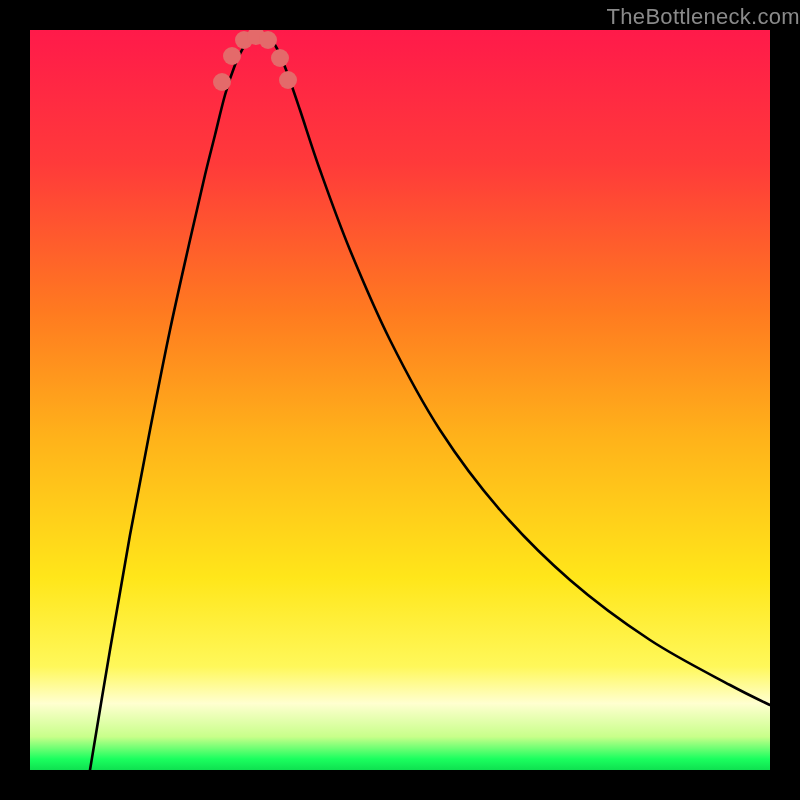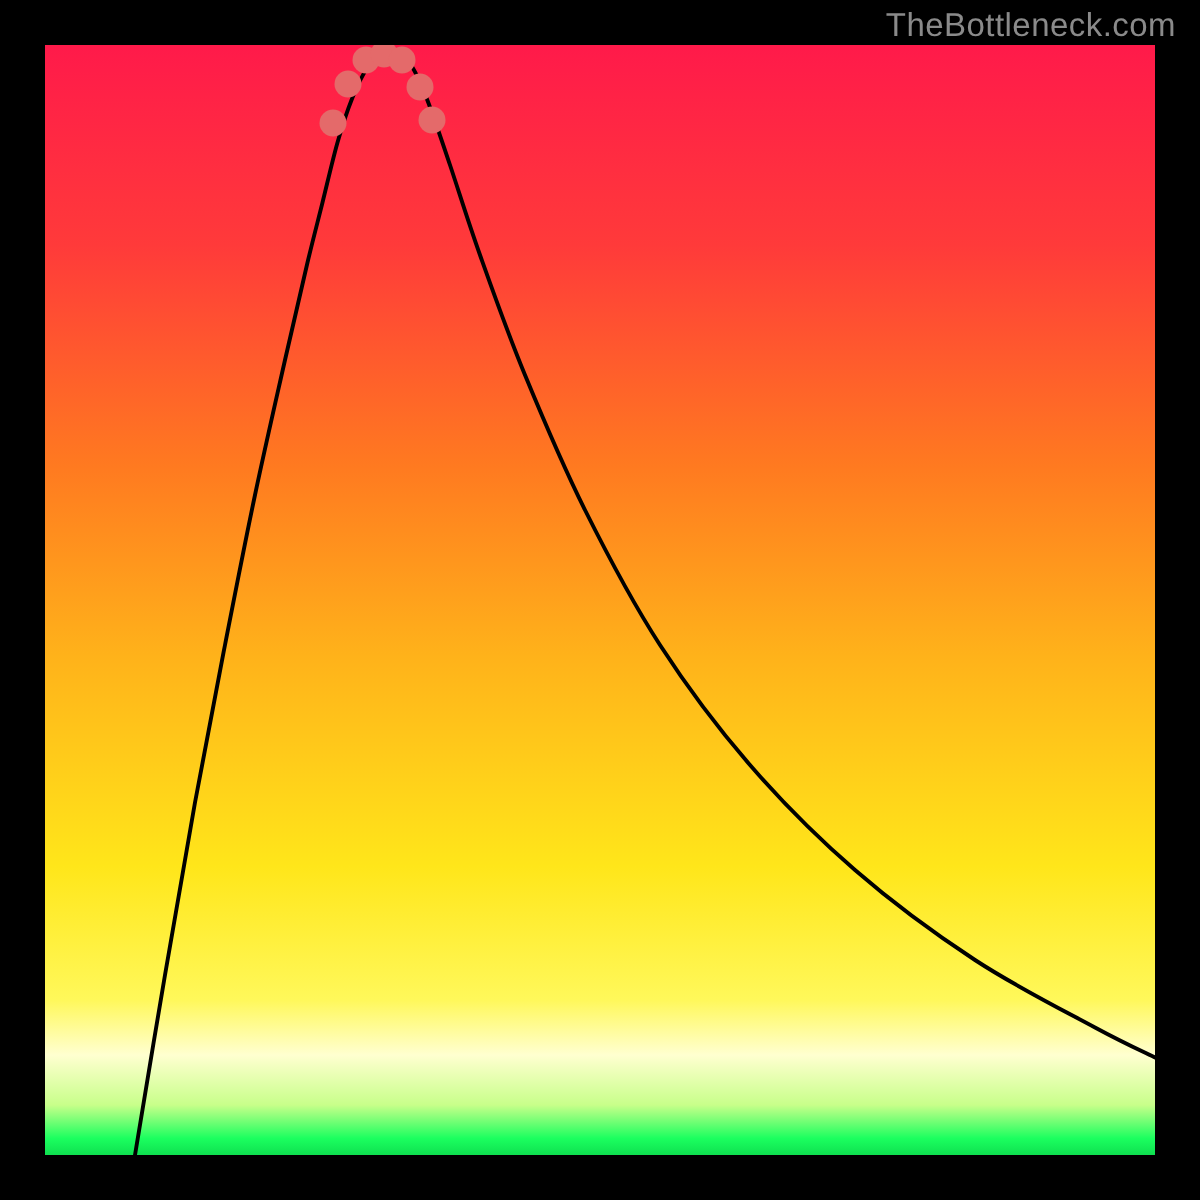--- a/index.html
+++ b/index.html
@@ -19,21 +19,21 @@
     height: 740px;
     overflow: hidden;
   }
   .gradient {
     position: absolute;
     inset: 0;
   }
   .watermark {
     position: absolute;
     top: 4px;
-    right: 16px;
+    right: 0;
     color: #8a8a8a;
     font-size: 22px;
     font-weight: 500;
     letter-spacing: 0.3px;
     z-index: 10;
   }
   svg.curve {
     position: absolute;
     inset: 0;
     z-index: 5;

